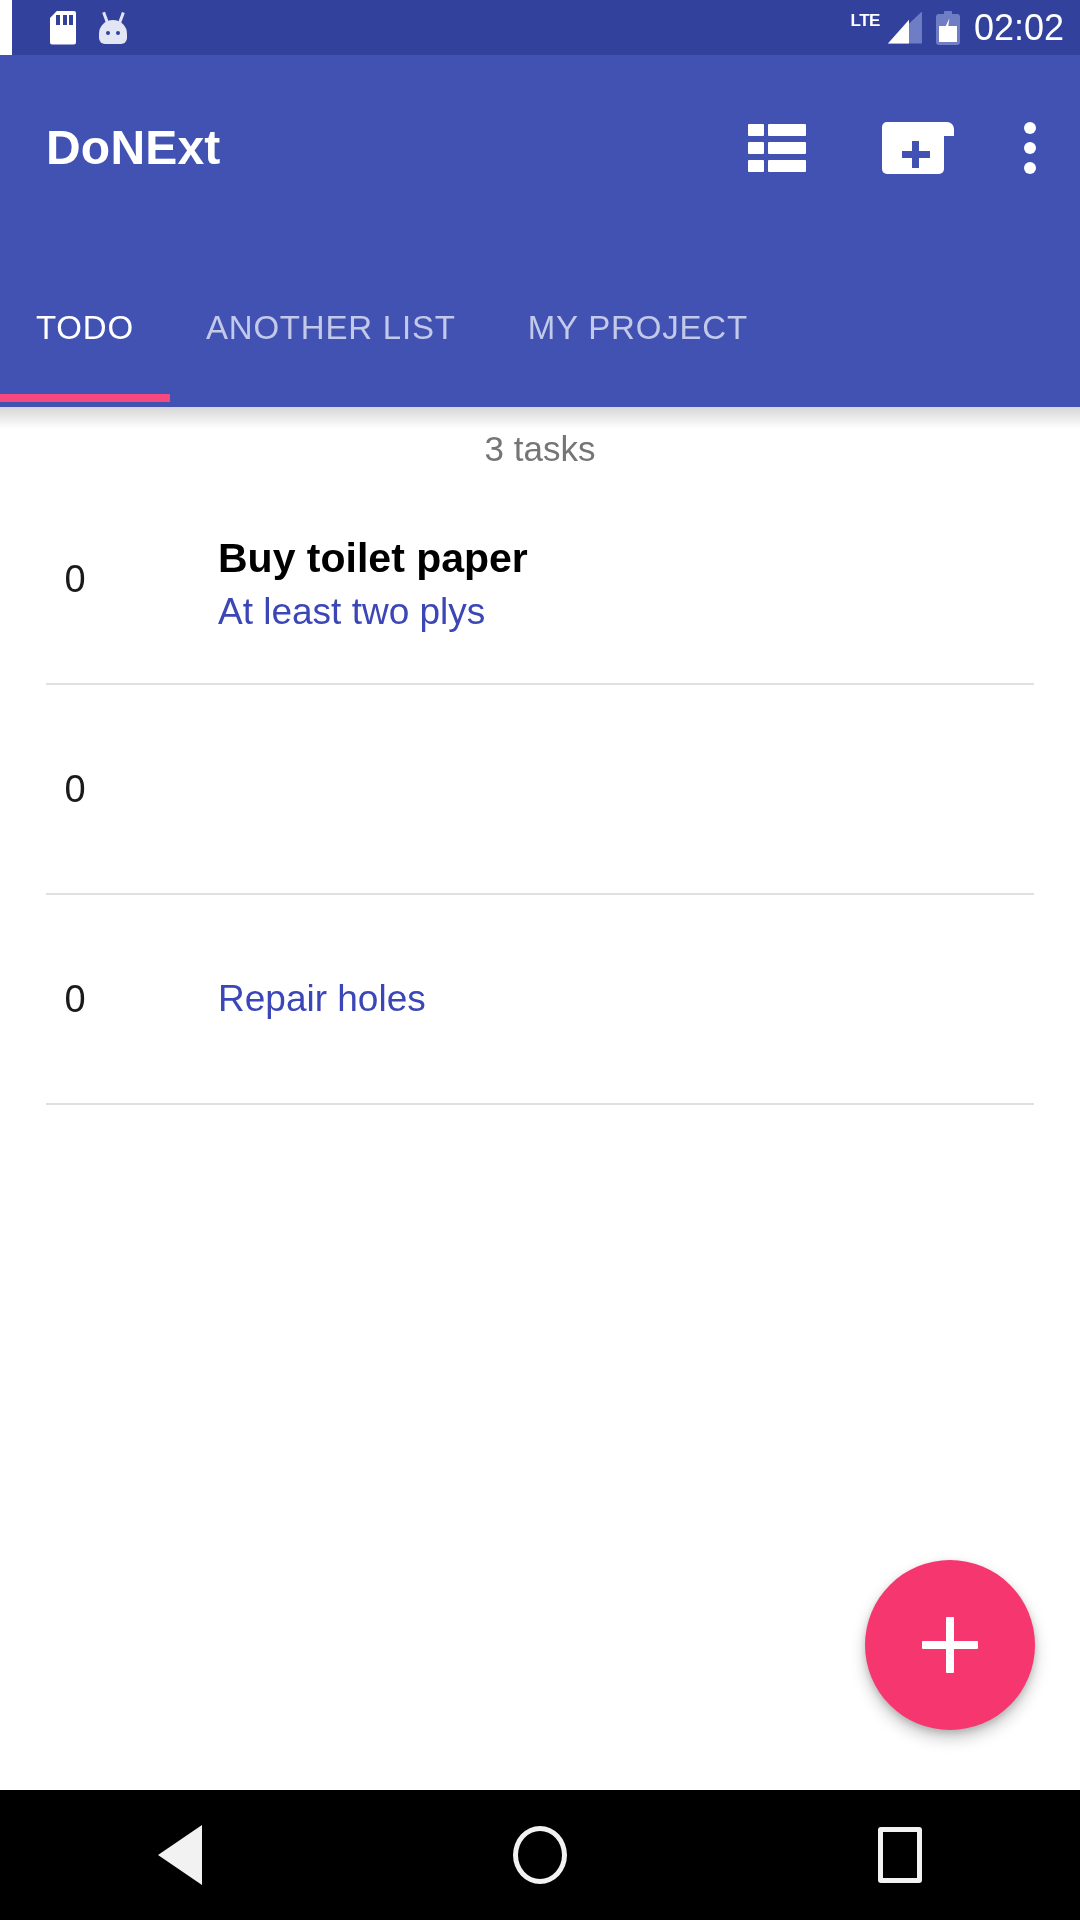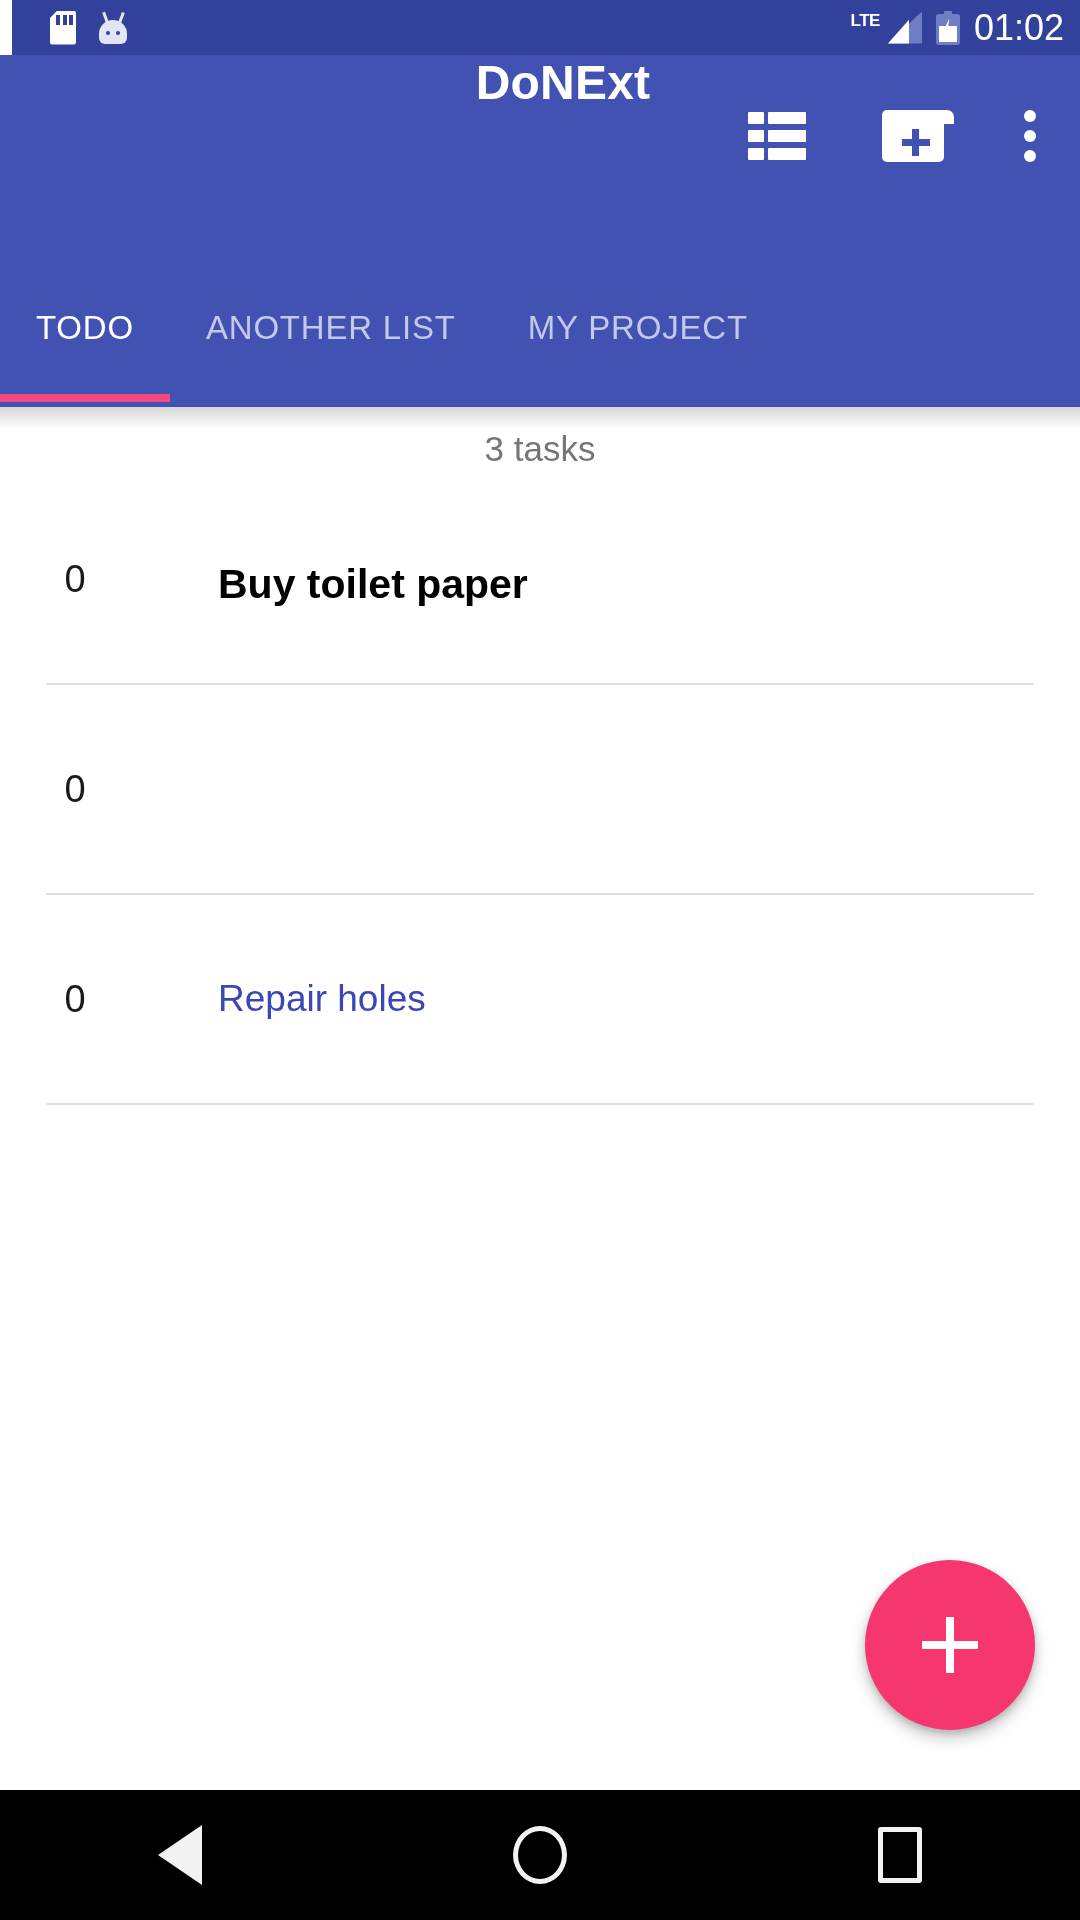--- a/index.html
+++ b/index.html
@@ -76,21 +76,21 @@
   }
   .clock { color:#ffffff; font-size:36px; font-weight:500; letter-spacing:0px; }
 
   
   .app-bar {
     position:absolute; top:55px; left:0; width:1080px; height:352px;
     background:#4152b3;
   }
   .app-bar-top {
     position:absolute; top:0; left:0; width:1080px; height:185px;
-    display:flex; align-items:center;flex-direction:column;
+    display:flex; align-items:center;
   }
   .app-title {
     color:#ffffff; font-size:48px; font-weight:bold; padding-left:46px; letter-spacing:0.2px;
   }
   .app-actions {
     margin-left:auto; display:flex; align-items:center; gap:78px; padding-right:42px;
   }
   .icon-btn { display:flex; align-items:center; justify-content:center; cursor:pointer; }
 
   .list-icon { width:56px; height:48px; display:grid; grid-template-columns:16px 38px;
@@ -212,21 +212,21 @@
       <span class="signal">
         <span class="full"></span>
           <span class="filled"></span>
       </span>
       <span class="battery">
         <span class="tip"></span>
           <span class="shell"></span>
           <span class="fill"></span>
           <span class="bolt"></span>
       </span>
-      <span class="clock">01:02</span>
+      <span class="clock">02:02</span>
     </div>
   </div>
 
   <div class="app-bar">
     <div class="app-bar-top">
       <div class="app-title">DoNExt</div>
       <div class="app-actions">
 
         <div class="icon-btn">
           <span class="list-icon">
@@ -272,20 +272,21 @@
     </div>
   </div>
 
   <div class="content">
     <div class="task-count">3 tasks</div>
 
     <div class="task-row">
       <div class="task-badge">0</div>
       <div class="task-texts">
         <div class="task-title bold">Buy toilet paper</div>
+        <div class="task-note">At least two plys</div>
       </div>
     </div>
     <div class="divider"></div>
 
     <div class="task-row">
       <div class="task-badge">0</div>
     </div>
     <div class="divider"></div>
 
     <div class="task-row">

